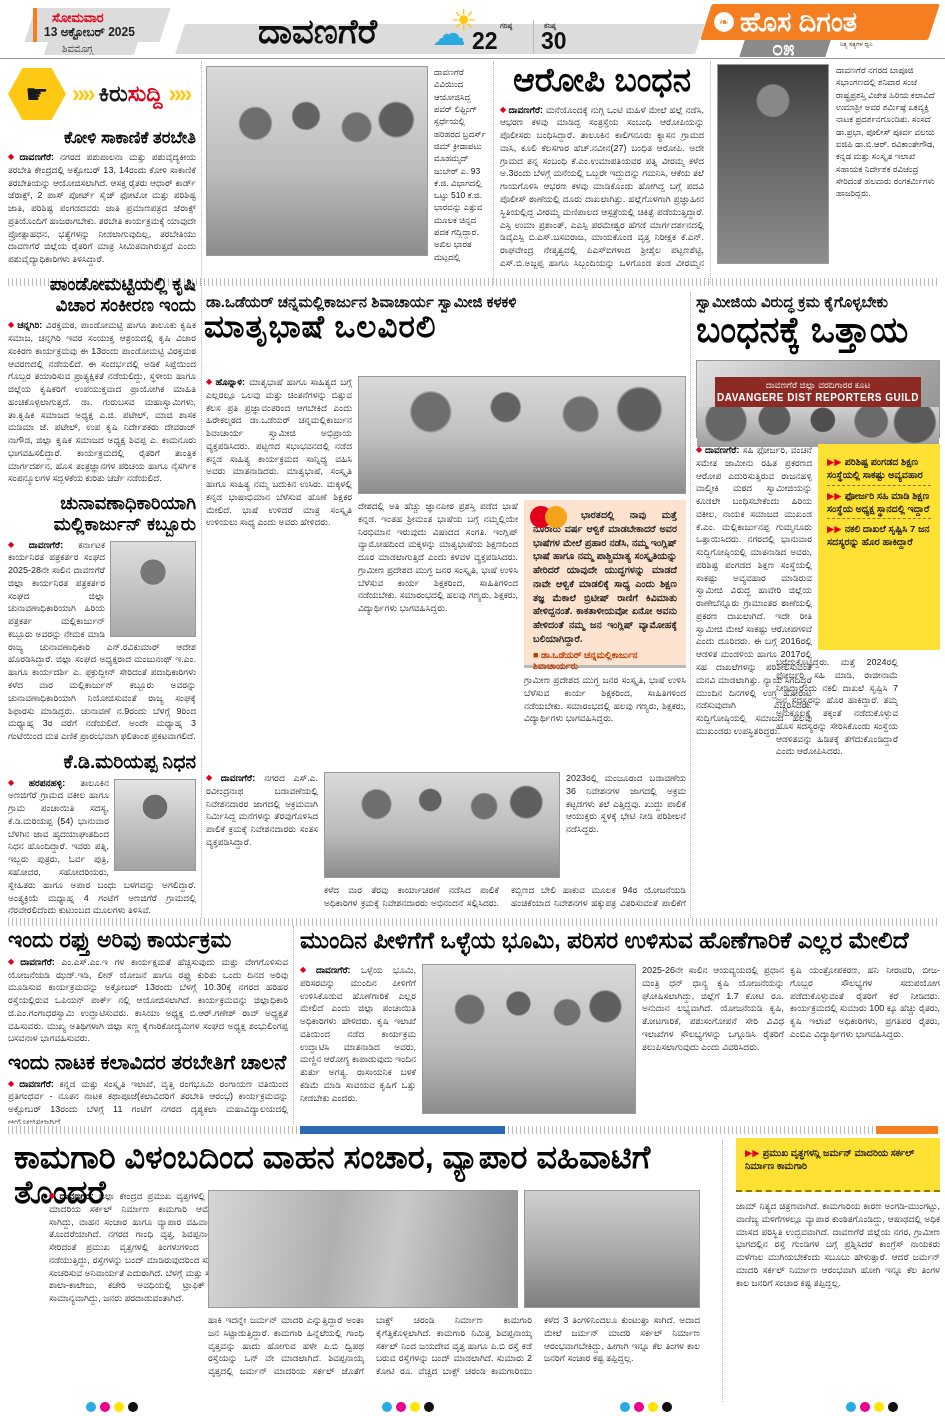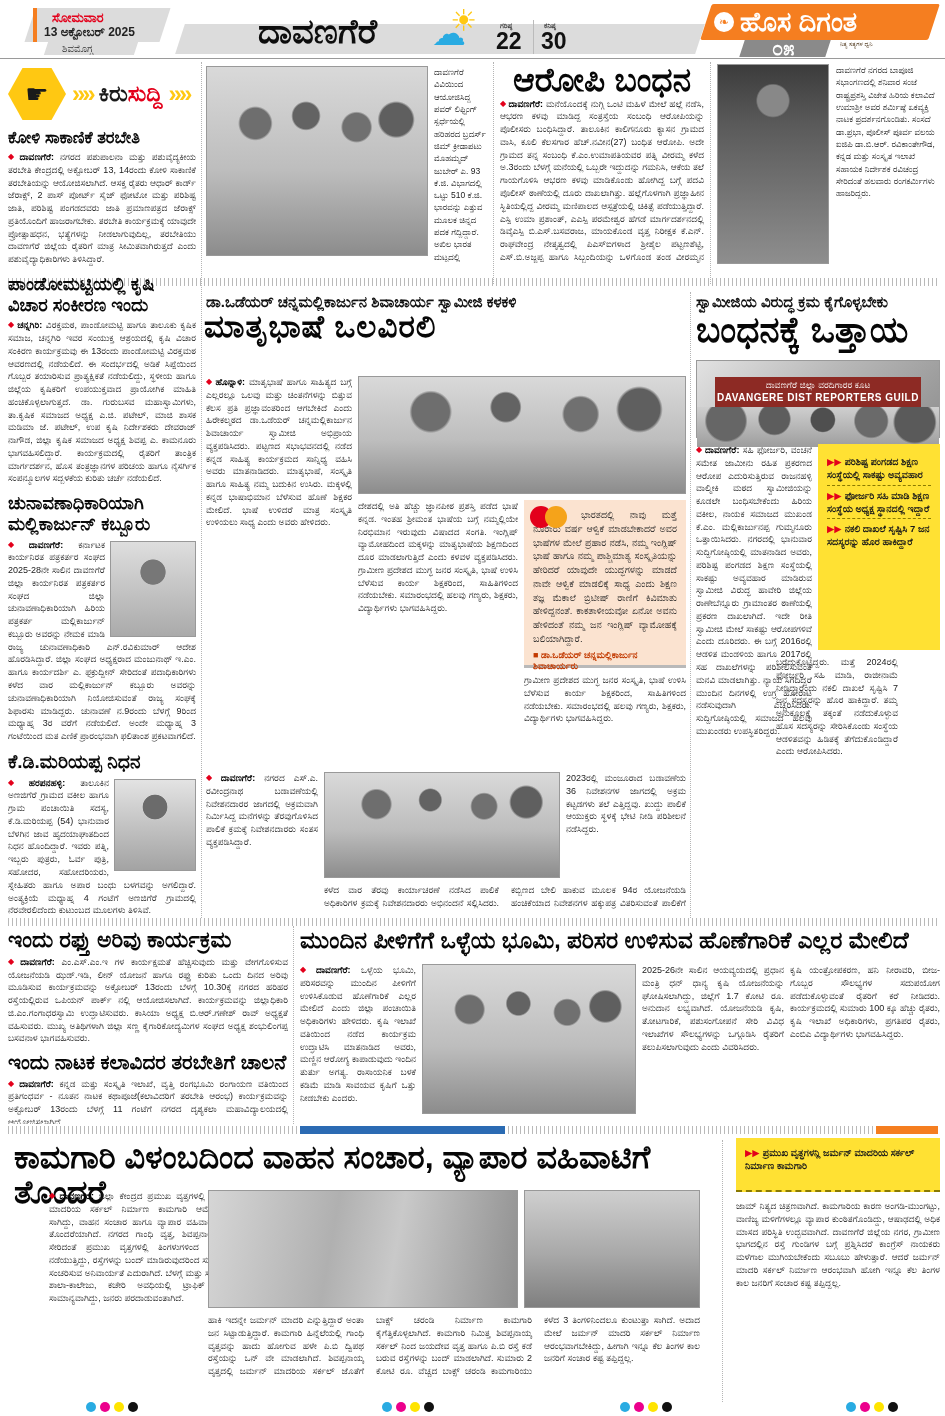--- a/index.html
+++ b/index.html
@@ -37,25 +37,25 @@
       radial-gradient(circle at 45% 26%,#636363 0 7%,transparent 8%),
       radial-gradient(circle at 68% 32%,#707070 0 7%,transparent 8%),
       radial-gradient(circle at 86% 28%,#5f5f5f 0 7%,transparent 8%),
       linear-gradient(180deg,#d9d9d9 0%,#bdbdbd 55%,#8c8c8c 100%);border:1px solid #999;box-sizing:border-box;}
   .cap{font-size:8.5px;line-height:1.45;text-align:justify;color:#222;}
   .kiru-hex{width:58px;height:52px;background:#ffc812;clip-path:polygon(25% 0,75% 0,100% 50%,75% 100%,25% 100%,0 50%);
             display:flex;align-items:center;justify-content:center;font-size:26px;}
   .kiru-title{font-weight:bold;font-size:22px;}
   .kiru-red{color:#e3001b;}
   .chev{color:#ffc812;font-weight:bold;font-size:24px;letter-spacing:-3px;}
-  .kiru-head{font-weight:bold;font-size:16.5px;text-align:left;line-height:1.15;color:#0a0a0a;margin:8px 0 4px;}
+  .kiru-head{font-weight:bold;font-size:16.5px;text-align:right;line-height:1.15;color:#0a0a0a;margin:8px 0 4px;}
   .quote-box{background:#fbe3d0;border-bottom:3px solid #b9b9b9;box-sizing:border-box;padding:8px 9px 6px;}
   .qc1{width:22px;height:22px;border-radius:50%;background:#e3001b;display:inline-block;}
   .qc2{width:22px;height:22px;border-radius:50%;background:#f5a31a;display:inline-block;margin-left:-7px;}
-  .quote-txt{font-size:9.5px;font-weight:normal;line-height:1.45;text-align:justify;color:#222;}
+  .quote-txt{font-size:9.5px;font-weight:bold;line-height:1.45;text-align:justify;color:#222;}
   .quote-auth{font-size:9px;font-weight:bold;color:#c23a00;margin-top:4px;}
   .ybox{background:#ffe133;box-sizing:border-box;padding:8px 9px;}
   .ybox .itm{font-size:9.5px;font-weight:bold;line-height:1.4;color:#1a1a1a;padding:3px 0;border-bottom:1px dashed #8a7a00;}
   .ybox .itm:last-child{border-bottom:none;}
   .ybox .arr{color:#e3001b;margin-right:3px;}
   .banner{background:#8d2a24;color:#fff;text-align:center;}
   .banner .kn{font-size:9px;line-height:1.3;padding-top:3px;}
   .banner .en{font-size:10px;font-weight:bold;letter-spacing:.5px;}
   .cmyk{position:absolute;display:flex;gap:4px;}
   .cmyk i{width:10px;height:10px;border-radius:50%;display:block;}
@@ -77,21 +77,21 @@
     <div class="abs hdr-gray" style="left:46px;top:42px;width:90px;height:13px;"></div>
     <div class="abs subed" style="left:62px;top:43px;">ಶಿವಮೊಗ್ಗ</div>
 
     <div class="abs hdr-gray" style="left:180px;top:24px;width:520px;height:30px;"></div>
     <div class="abs masthead" style="left:258px;top:12px;">ದಾವಣಗೆರೆ</div>
     <div class="abs" style="left:432px;top:6px;width:62px;height:48px;">
       <span class="sun abs" style="left:18px;top:0;">☀</span>
       <span class="cloud abs" style="left:0;top:10px;">☁</span>
     </div>
     <div class="abs temp-lbl" style="left:500px;top:22px;">ಗರಿಷ್ಠ</div>
-    <div class="abs temp-val" style="left:496px;top:30px;">22</div>
+    <div class="abs temp-val" style="left:472px;top:30px;">22</div>
     <div class="abs vline" style="left:533px;top:20px;height:34px;"></div>
     <div class="abs temp-lbl" style="left:544px;top:22px;">ಕನಿಷ್ಠ</div>
     <div class="abs temp-val" style="left:541px;top:30px;">30</div>
 
     <div class="abs logo-par" style="left:706px;top:4px;width:228px;height:36px;"></div>
     <div class="abs" style="left:714px;top:12px;width:20px;height:20px;border-radius:50%;background:#fff;display:flex;align-items:center;justify-content:center;font-size:12px;color:#f57e20;">❧</div>
     <div class="abs logo-txt" style="left:740px;top:7px;">ಹೊಸ ದಿಗಂತ</div>
     <div class="abs tagline" style="left:840px;top:41px;color:#3a2000;">ನಿತ್ಯ ಸತ್ಯಗಳ ಧ್ವನಿ</div>
     <div class="abs pagenum-par" style="left:742px;top:40px;width:86px;height:17px;"></div>
     <div class="abs pagenum" style="left:772px;top:37px;">೦೫</div>
@@ -134,21 +134,21 @@
       <span class="ph" style="float:right;width:82px;height:92px;margin:2px 0 3px 5px;background:radial-gradient(circle at 50% 30%,#6b6b6b 0 16%,transparent 17%),linear-gradient(180deg,#e3e3e3,#a3a3a3);"></span>
       <span class="dl">◆</span><b>ಹರಪನಹಳ್ಳಿ:</b> <span>ತಾಲೂಕಿನ ಅಣಜಿಗೆರೆ ಗ್ರಾಮದ ವಕೀಲ ಹಾಗೂ ಗ್ರಾಮ ಪಂಚಾಯಿತಿ ಸದಸ್ಯ, ಕೆ.ಡಿ.ಮರಿಯಪ್ಪ (54) ಭಾನುವಾರ ಬೆಳಗಿನ ಜಾವ ಹೃದಯಾಘಾತದಿಂದ ನಿಧನ ಹೊಂದಿದ್ದಾರೆ. ಇವರು ಪತ್ನಿ, ಇಬ್ಬರು ಪುತ್ರರು, ಓರ್ವ ಪುತ್ರಿ, ಸಹೋದರ, ಸಹೋದರಿಯರು, ಸ್ನೇಹಿತರು ಹಾಗೂ ಅಪಾರ ಬಂಧು ಬಳಗವನ್ನು ಅಗಲಿದ್ದಾರೆ. ಅಂತ್ಯಕ್ರಿಯೆ ಮಧ್ಯಾಹ್ನ 4 ಗಂಟೆಗೆ ಅಣಜಿಗೆರೆ ಗ್ರಾಮದಲ್ಲಿ ನೆರವೇರಲಿದೆಂದು ಕುಟುಂಬದ ಮೂಲಗಳು ತಿಳಿಸಿವೆ.</span>
     </div>
 
   </div>
 
   <div class="abs ph ph-heads" style="left:206px;top:66px;width:222px;height:190px;"></div>
   <div class="abs cap" style="left:434px;top:66px;width:54px;height:196px;overflow:hidden;text-align:left;"><span>ದಾವಣಗೆರೆ ವಿವಿಯಿಂದ ಆಯೋಜಿಸಿದ್ದ ಪವರ್ ಲಿಫ್ಟಿಂಗ್ ಸ್ಪರ್ಧೆಯಲ್ಲಿ ಹರಿಹರದ ಬ್ರದರ್ಸ್ ಜಿಮ್ ಕ್ರೀಡಾಪಟು ಮೊಹಮ್ಮದ್ ಜುಬೇರ್ ಎ. 93 ಕೆ.ಜಿ. ವಿಭಾಗದಲ್ಲಿ ಒಟ್ಟು 510 ಕೆ.ಜಿ. ಭಾರವನ್ನು ಎತ್ತುವ ಮೂಲಕ ಚಿನ್ನದ ಪದಕ ಗೆದ್ದಿದ್ದಾರೆ. ಅಖಿಲ ಭಾರತ ಮಟ್ಟದಲ್ಲಿ ನಡೆಯುವ ಅಂತರ ವಿವಿ ಪವರ್ ಲಿಫ್ಟಿಂಗ್ ಸ್ಪರ್ಧೆಗೆ ಆಯ್ಕೆಯಾಗಿದ್ದಾರೆ. ಜಿಮ್ ನ ಸಂಚಾಲಕ ಹಾಗೂ ಅಂತಾರಾಷ್ಟ್ರೀಯ ಬಾಡಿಬಿಲ್ಡರ್ ಅಕ್ರಂಬಾಷ, ತರಬೇತುದಾರ ಮೊಹಮ್ಮದ್ ರಫೀಕ್ ಅಭಿನಂದಿಸಿದ್ದಾರೆ.</span></div>
 
   <div class="abs" style="left:500px;top:62px;width:204px;height:220px;">
-    <div class="headline" style="font-size:33px;text-align:center;">ಆರೋಪಿ ಬಂಧನ</div>
+    <div class="headline" style="font-size:33px;text-align:center;margin-bottom:6px;">ಆರೋಪಿ ಬಂಧನ</div>
     <div class="body-txt" style="height:168px;"><span class="dl">◆</span><b>ದಾವಣಗೆರೆ:</b> <span>ಮನೆಯೊಂದಕ್ಕೆ ನುಗ್ಗಿ ಒಂಟಿ ಮಹಿಳೆ ಮೇಲೆ ಹಲ್ಲೆ ನಡೆಸಿ, ಆಭರಣ ಕಳವು ಮಾಡಿದ್ದ ಸಂತ್ರಸ್ತೆಯ ಸಂಬಂಧಿ ಆರೋಪಿಯನ್ನು ಪೊಲೀಸರು ಬಂಧಿಸಿದ್ದಾರೆ. ತಾಲೂಕಿನ ಕಾಲಿಗನೂರು ಕ್ಯಾಸನ ಗ್ರಾಮದ ವಾಸಿ, ಕೂಲಿ ಕೆಲಸಗಾರ ಹೆಚ್.ನವೀನ(27) ಬಂಧಿತ ಆರೋಪಿ. ಅದೇ ಗ್ರಾಮದ ತನ್ನ ಸಂಬಂಧಿ ಕೆ.ಎಂ.ಉಮಾಪತಿಯವರ ಪತ್ನಿ ವೀರಮ್ಮ ಕಳೆದ ಅ.3ರಂದು ಬೆಳಗ್ಗೆ ಮನೆಯಲ್ಲಿ ಒಬ್ಬರೇ ಇದ್ದುದನ್ನು ಗಮನಿಸಿ, ಆಕೆಯ ತಲೆ ಗಾಯಗೊಳಿಸಿ ಆಭರಣ ಕಳವು ಮಾಡಿಕೊಂಡು ಹೋಗಿದ್ದ ಬಗ್ಗೆ ಪದವಿ ಪೊಲೀಸ್ ಠಾಣೆಯಲ್ಲಿ ದೂರು ದಾಖಲಾಗಿತ್ತು. ಹಲ್ಲೆಗೊಳಗಾಗಿ ಪ್ರಜ್ಞಾಹೀನ ಸ್ಥಿತಿಯಲ್ಲಿದ್ದ ವೀರಮ್ಮ ಮಣಿಪಾಲದ ಆಸ್ಪತ್ರೆಯಲ್ಲಿ ಚಿಕಿತ್ಸೆ ಪಡೆಯುತ್ತಿದ್ದಾರೆ. ಎಸ್ಪಿ ಉಮಾ ಪ್ರಶಾಂತ್, ಎಎಸ್ಪಿ ಪರಮೇಶ್ವರ ಹೆಗಡೆ ಮಾರ್ಗದರ್ಶನದಲ್ಲಿ ಡಿವೈಎಸ್ಪಿ ಬಿ.ಎಸ್.ಬಸವರಾಜ, ಮಾಯಕೊಂಡ ವೃತ್ತ ನಿರೀಕ್ಷಕ ಕೆ.ಎನ್. ರಾಘವೇಂದ್ರ ನೇತೃತ್ವದಲ್ಲಿ ಪಿಎಸ್ಐಗಳಾದ ಶ್ರೀಶೈಲ ಪಟ್ಟಣಶೆಟ್ಟಿ, ಎಸ್.ಬಿ.ಅಜ್ಜಪ್ಪ ಹಾಗೂ ಸಿಬ್ಬಂದಿಯನ್ನು ಒಳಗೊಂಡ ತಂಡ ವೀರಮ್ಮನ ಸಂಬಂಧಿ ಆರೋಪಿ ನವೀನನನ್ನು ಬಂಧಿಸಿದೆ.</span></div>
   </div>
 
   <div class="abs ph" style="left:717px;top:64px;width:112px;height:200px;background:radial-gradient(circle at 50% 18%,#888 0 9%,transparent 10%),linear-gradient(180deg,#3c3c3c 0%,#5a5a5a 30%,#8e8e8e 100%);"></div>
   <div class="abs cap" style="left:836px;top:64px;width:102px;height:205px;overflow:hidden;text-align:left;"><span>ದಾವಣಗೆರೆ ನಗರದ ಬಾಪೂಜಿ ಸಭಾಂಗಣದಲ್ಲಿ ಶನಿವಾರ ಸಂಜೆ ರಾಷ್ಟ್ರಪ್ರಶಸ್ತಿ ವಿಜೇತ ಹಿರಿಯ ಕಲಾವಿದೆ ಉಮಾಶ್ರೀ ಅವರ ಶರ್ಮಿಷ್ಠೆ ಏಕವ್ಯಕ್ತಿ ನಾಟಕ ಪ್ರದರ್ಶನಗೊಂಡಿತು. ಸಂಸದೆ ಡಾ.ಪ್ರಭಾ, ಪೊಲೀಸ್ ಪೂರ್ವ ವಲಯ ಐಜಿಪಿ ಡಾ.ಬಿ.ಆರ್. ರವಿಕಾಂತೇಗೌಡ, ಕನ್ನಡ ಮತ್ತು ಸಂಸ್ಕೃತ ಇಲಾಖೆ ಸಹಾಯಕ ನಿರ್ದೇಶಕ ರವಿಚಂದ್ರ ಸೇರಿದಂತೆ ಹಲವಾರು ರಂಗಕರ್ಮಿಗಳು ಹಾಜರಿದ್ದರು.</span></div>
 
   <div class="abs kicker" style="left:206px;top:293px;width:480px;">ಡಾ.ಒಡೆಯರ್ ಚನ್ನಮಲ್ಲಿಕಾರ್ಜುನ ಶಿವಾಚಾರ್ಯ ಸ್ವಾಮೀಜಿ ಕಳಕಳಿ</div>
   <div class="abs headline" style="left:204px;top:310px;width:482px;font-size:31px;letter-spacing:1px;">ಮಾತೃಭಾಷೆ ಒಲವಿರಲಿ</div>
 
   <div class="abs body-txt" style="left:206px;top:376px;width:146px;height:356px;">

